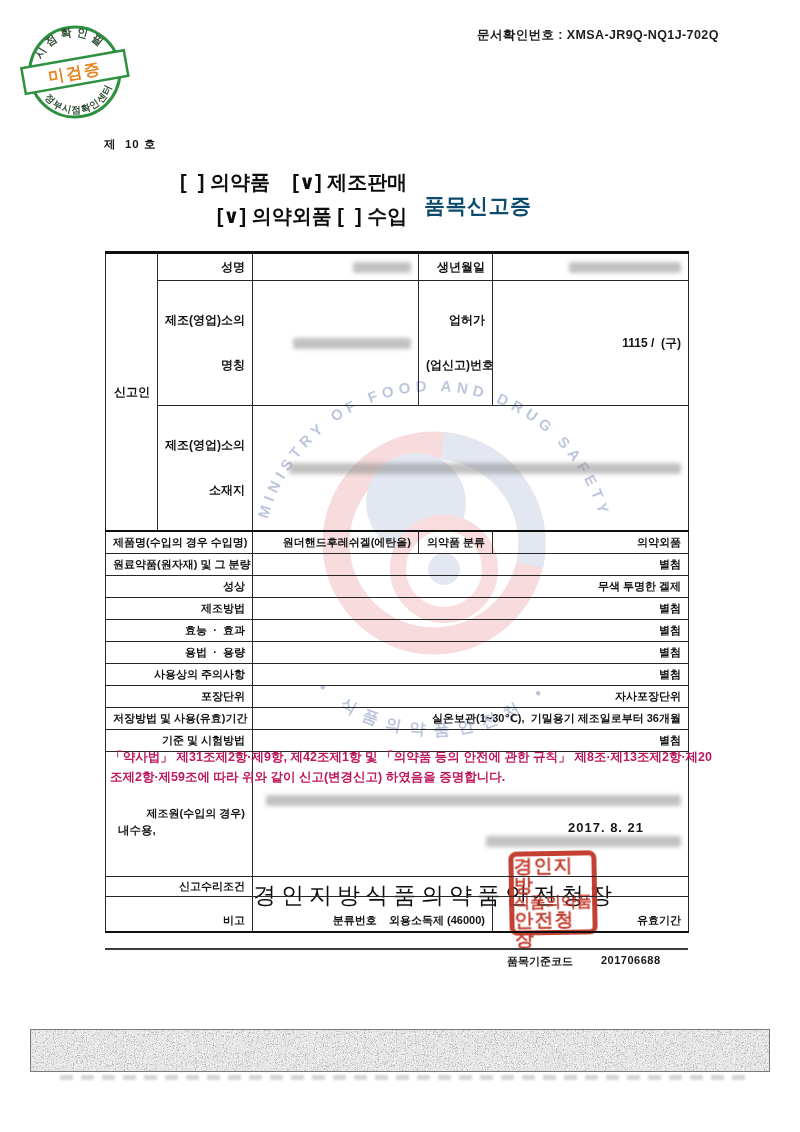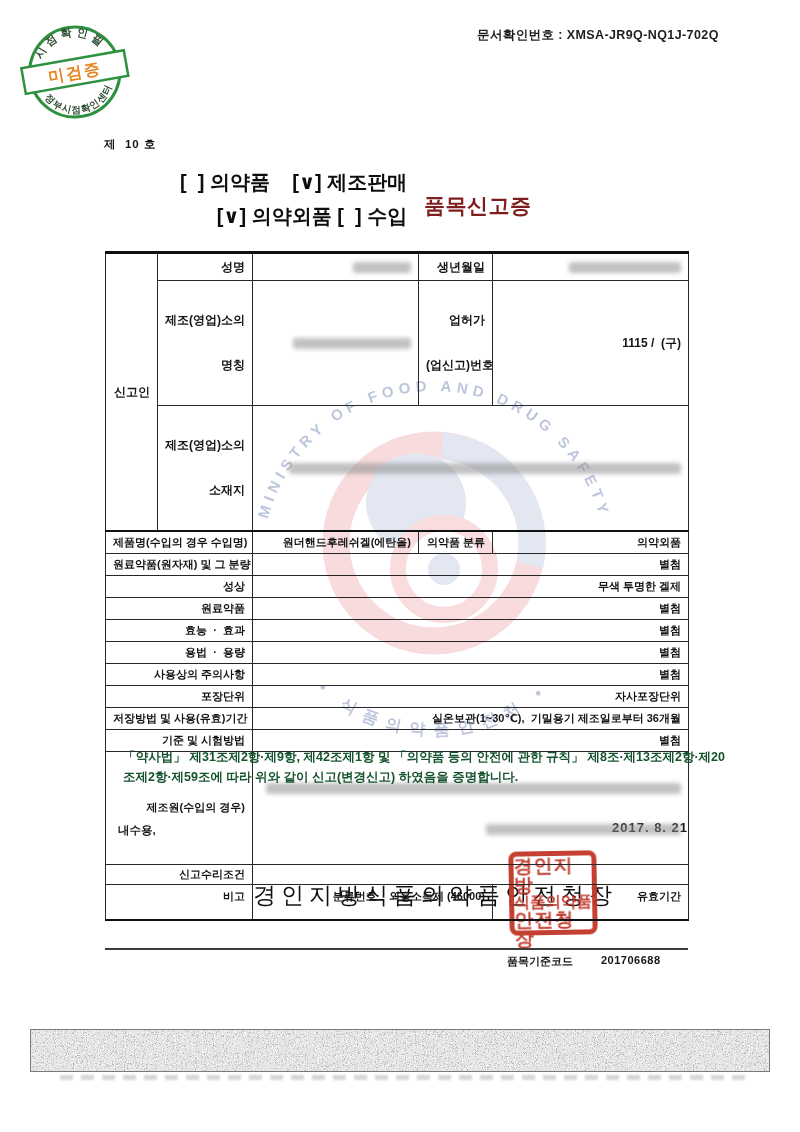--- a/index.html
+++ b/index.html
@@ -7,41 +7,41 @@
     position:relative;width:800px;height:1132px;background:#ffffff;overflow:hidden;
     font-family:"Liberation Sans","DejaVu Sans",sans-serif;color:#161616;
   }
   
   .verify-stamp{position:absolute;left:16px;top:14px;width:118px;height:118px;}
   
   .doc-check{position:absolute;left:477px;top:27px;font-size:12.5px;font-weight:600;letter-spacing:.4px;color:#1d1d1d;white-space:pre;text-align:right;}
   .form-no{position:absolute;left:104px;top:137px;font-size:11.5px;font-weight:700;white-space:pre;letter-spacing:1px;}
   .title-block{position:absolute;left:180px;top:165px;}
   .title-check{font-size:20px;font-weight:800;white-space:pre;line-height:34px;color:#0d0d0d;text-align:right;}
-  .doc-title{position:absolute;left:424px;top:192px;font-size:21px;font-weight:800;letter-spacing:.5px;color:#7f1d1d;white-space:pre;}
+  .doc-title{position:absolute;left:424px;top:192px;font-size:21px;font-weight:800;letter-spacing:.5px;color:#0c4a6e;white-space:pre;}
   
   .watermark{position:absolute;left:212px;top:338px;z-index:0;pointer-events:none;}
   
   .doc-table{
     position:absolute;left:105px;top:251px;width:583px;z-index:1;
     border-collapse:collapse;table-layout:fixed;
     font-size:11px;font-weight:700;color:#141414;
     border-top:3px solid #101010;border-bottom:2px solid #101010;
   }
   .doc-table td{border:1px solid #272727;padding:2px 7px;vertical-align:middle;white-space:pre;overflow:hidden;background:transparent;text-align:right;}
   .doc-table .up{font-size:12px;line-height:15px;}
   .doc-table .row-thick td{border-top:2px solid #101010;}
-  .doc-table .v-top{vertical-align:top;padding-top:4px;}
+  .doc-table .v-top{vertical-align:top;padding-top:16px;}
   .c-section{padding-left:5px;}
   .redact{display:inline-block;height:11px;background:#8f8f8f;border-radius:2px;filter:blur(2px);opacity:.55;vertical-align:middle;}
   .redact-line{line-height:17px;}
   
-  .legal{position:absolute;left:110px;top:747px;width:602px;font-size:12.5px;font-weight:700;line-height:20px;text-align:justify;color:#14532d;z-index:1;margin-left:13px;}
+  .legal{position:absolute;left:110px;top:747px;width:602px;font-size:12.5px;font-weight:700;line-height:20px;text-align:justify;color:#be185d;z-index:1;}
   .domestic{position:absolute;left:118px;top:823px;font-size:11.5px;font-weight:700;}
-  .issue-date{position:absolute;left:612px;top:820px;font-size:13px;font-weight:700;letter-spacing:1px;white-space:pre;}
+  .issue-date{position:absolute;left:568px;top:820px;font-size:13px;font-weight:700;letter-spacing:1px;white-space:pre;}
   .issuer{position:absolute;left:253px;top:880px;font-size:23px;font-weight:500;letter-spacing:5px;color:#0f0f0f;white-space:pre;}
   .seal{
     position:absolute;left:509px;top:851px;width:88px;height:84px;box-sizing:border-box;
     border:5px solid #c13628;border-radius:8px;color:#c13628;font-weight:800;
     display:flex;flex-direction:column;justify-content:space-around;align-items:center;
     filter:blur(.4px);transform:rotate(-1deg);opacity:.95;line-height:1;
   }
   .seal .s1,.seal .s3{font-size:19px;letter-spacing:1px;}
   .seal .s2{font-size:15.5px;letter-spacing:0;}
   .code-rule{position:absolute;left:105px;top:948px;width:583px;border-top:2px solid #3c3c3c;height:0;}
@@ -157,21 +157,21 @@
       </tr>
       <tr style="height:22px">
         <td colspan="2">원료약품(원자재) 및 그 분량</td>
         <td colspan="3">별첨</td>
       </tr>
       <tr style="height:22px">
         <td colspan="2">성상</td>
         <td colspan="3">무색 투명한 겔제</td>
       </tr>
       <tr style="height:22px">
-        <td colspan="2">원료약품</td>
+        <td colspan="2">제조방법</td>
         <td colspan="3">별첨</td>
       </tr>
       <tr style="height:22px">
         <td colspan="2">효능  ·  효과</td>
         <td colspan="3">별첨</td>
       </tr>
       <tr style="height:22px">
         <td colspan="2">용법  ·  용량</td>
         <td colspan="3">별첨</td>
       </tr>

